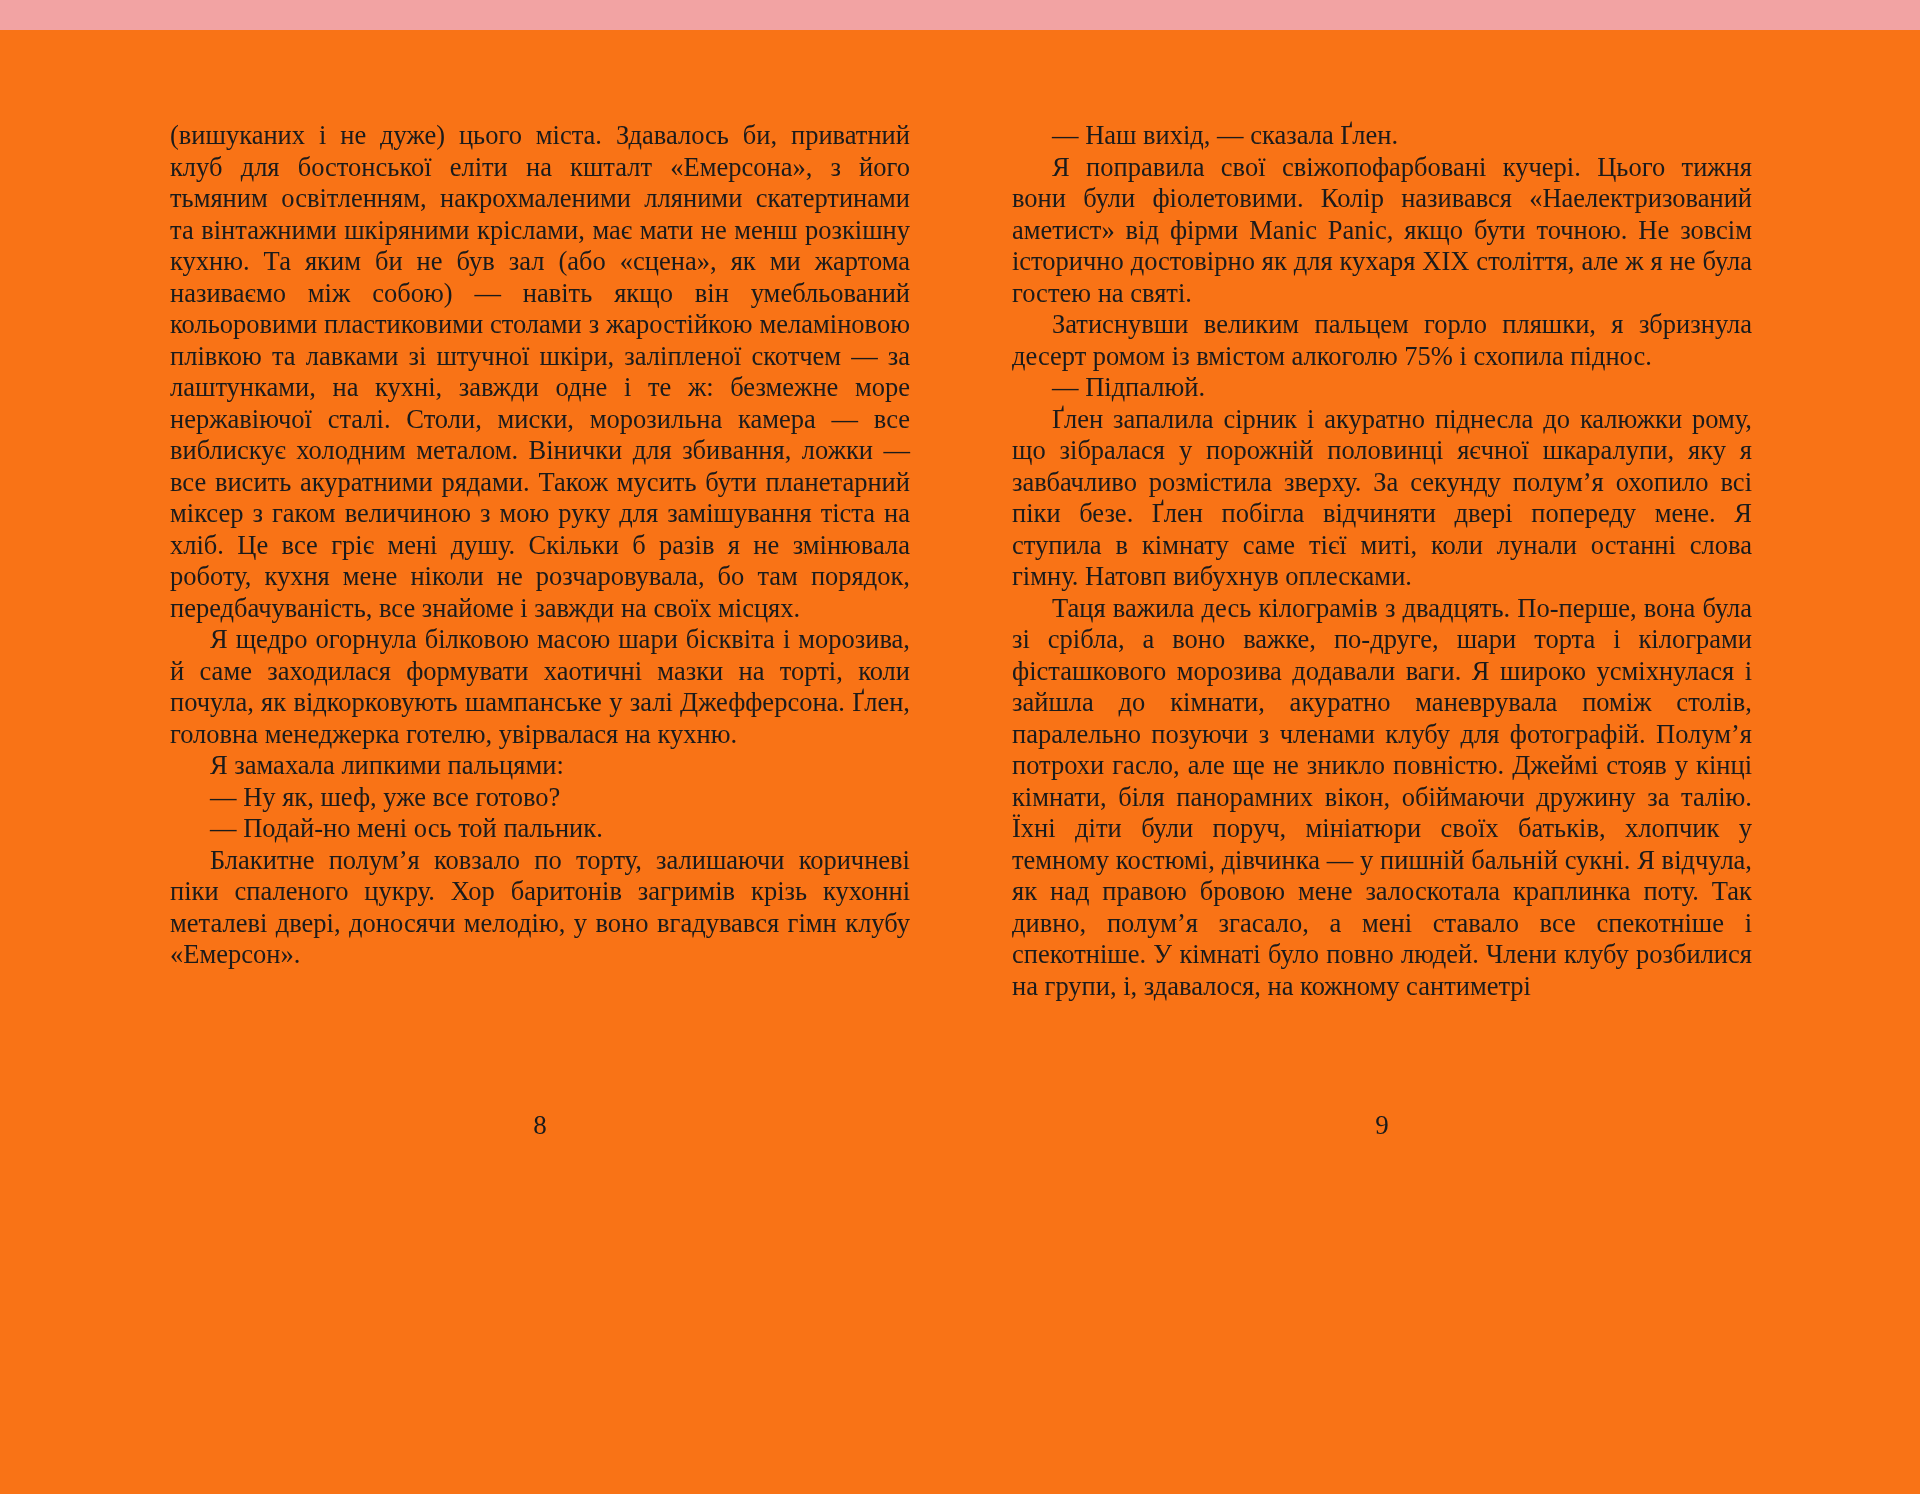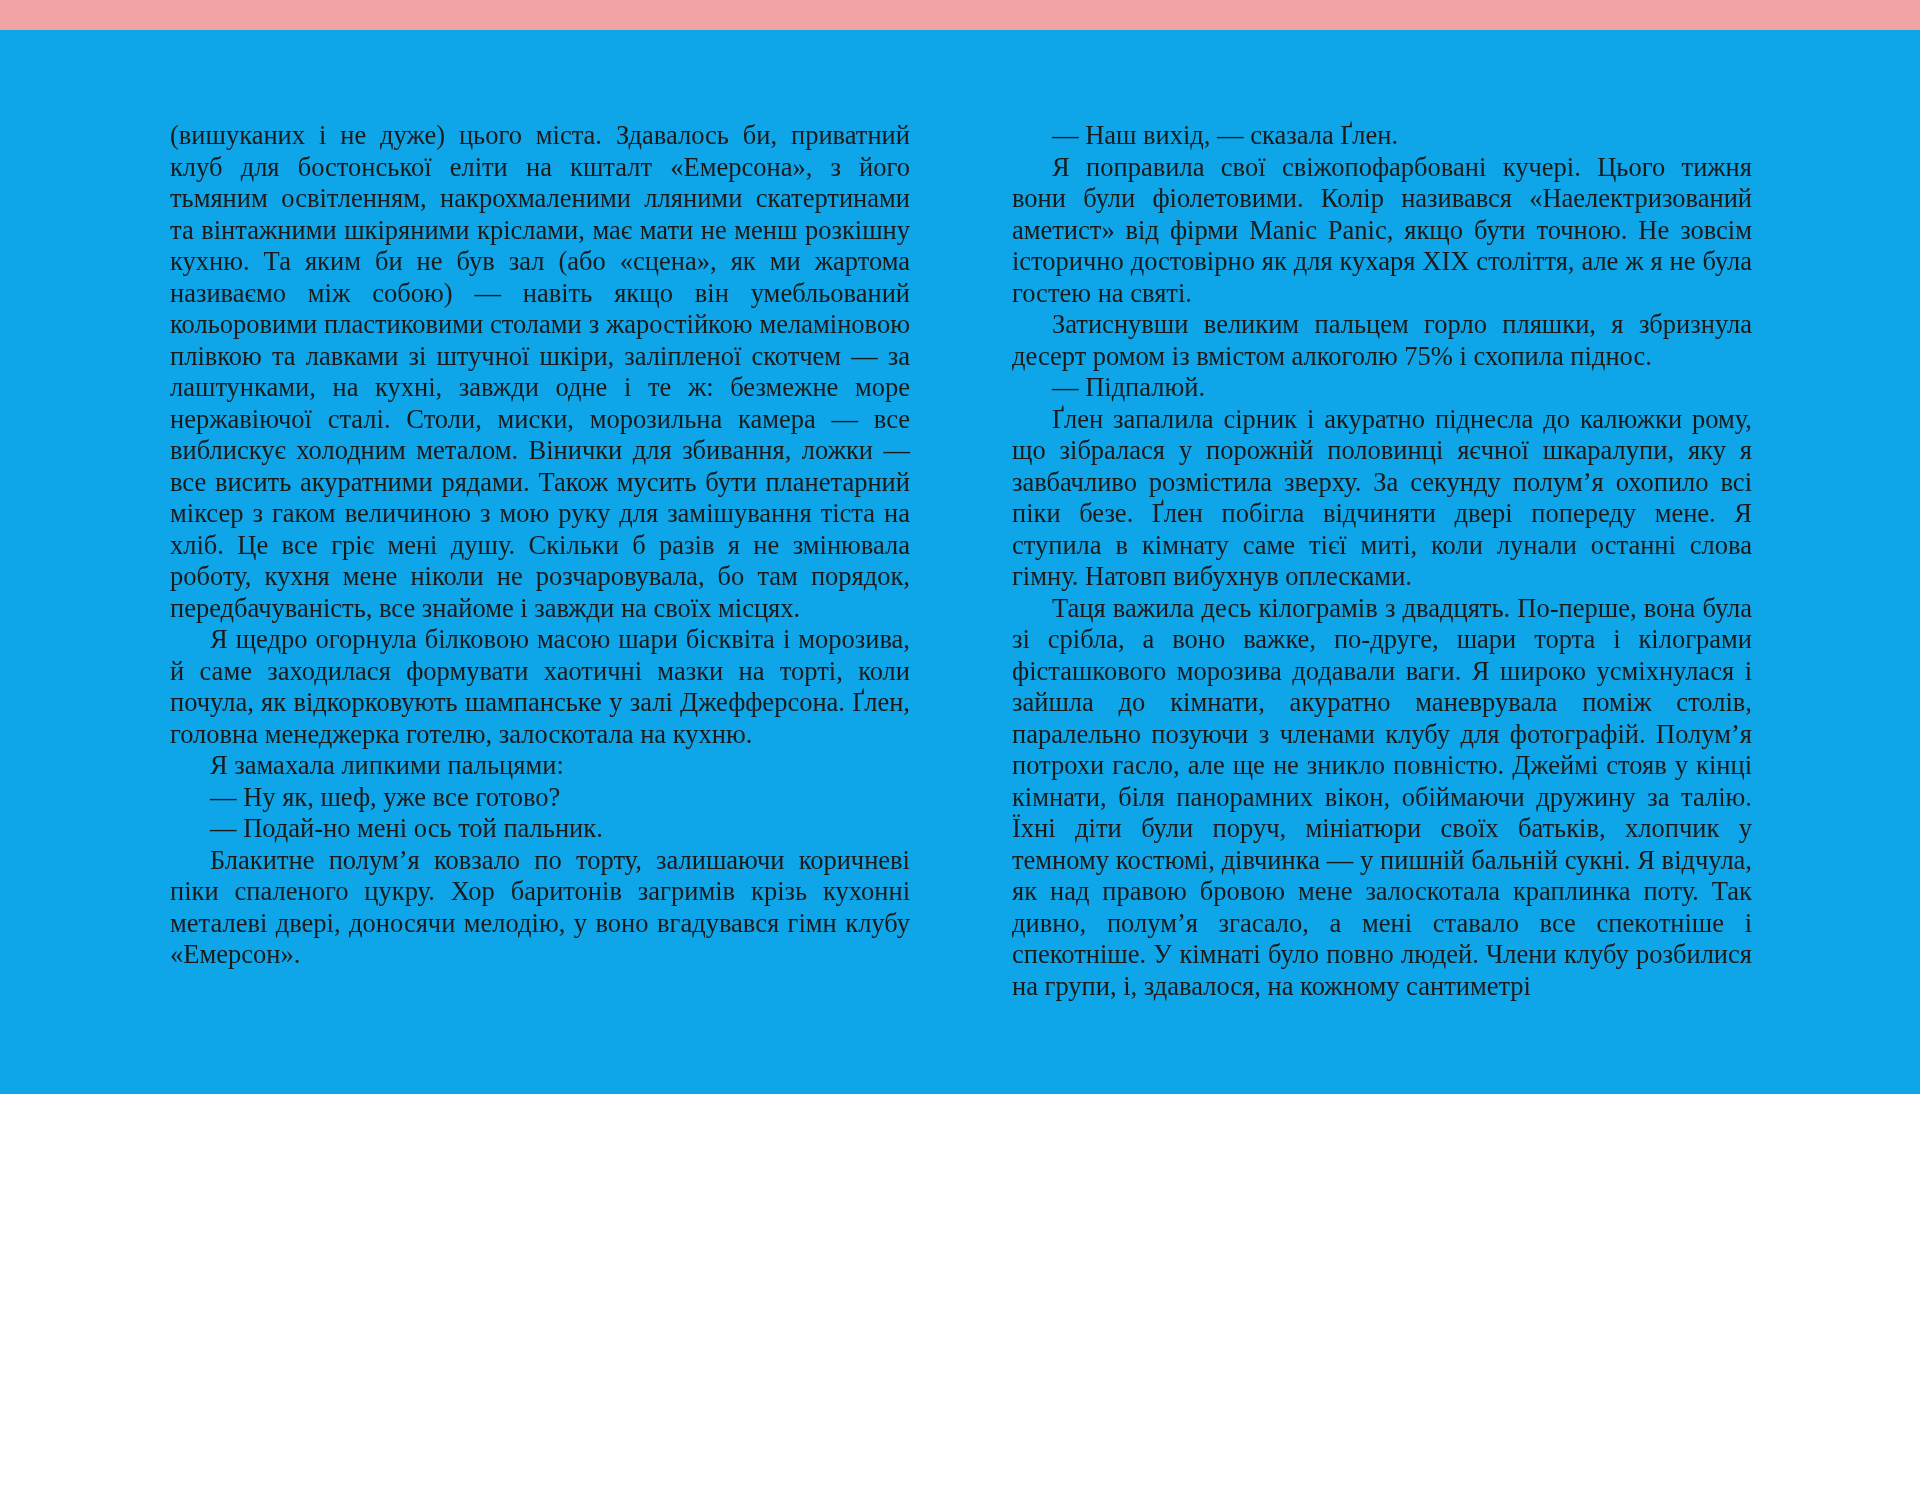--- a/index.html
+++ b/index.html
@@ -6,22 +6,22 @@
   html, body { background: #ffffff; }
   body {
     width: 1920px;
     height: 1494px;
     font-family: "Liberation Serif", "DejaVu Serif", serif;
     position: relative;
   }
   .screen {
     position: relative;
     width: 1920px;
-    height: 1094px;
-    background: #0ea5e9;
+    height: 1494px;
+    background: #f97316;
     overflow: hidden;
   }
   .top-bar {
     position: absolute;
     top: 0; left: 0;
     width: 1920px;
     height: 30px;
     background: #f2a3a3;
   }
   .page-text {
@@ -51,21 +51,21 @@
   .page-number--right { left: 1012px; }
 </style>
 </head>
 <body>
 
 <div class="screen">
   <div class="top-bar" style="background: rgb(242, 163, 163);"></div>
 
   <div class="page-text page-text--left" style="color: rgb(27, 27, 27);">
       <p class="para"><span>(вишуканих і не дуже) цього міста. Здавалось би, приватний клуб для бостонської еліти на кшталт «Емерсона», з його тьмяним освітленням, накрохмаленими лляними скатертинами та вінтажними шкіряними кріслами, має мати не менш розкішну кухню. Та яким би не був зал (або «сцена», як ми жартома називаємо між собою) — навіть якщо він умебльований кольоровими пластиковими столами з жаростійкою меламіновою плівкою та лавками зі штучної шкіри, заліпленої скотчем — за лаштунками, на кухні, завжди одне і те ж: безмежне море нержавіючої сталі. Столи, миски, морозильна камера — все виблискує холодним металом. Вінички для збивання, ложки — все висить акуратними рядами. Також мусить бути планетарний міксер з гаком величиною з мою руку для замішування тіста на хліб. Це все гріє мені душу. Скільки б разів я не змінювала роботу, кухня мене ніколи не розчаровувала, бо там порядок, передбачуваність, все знайоме і завжди на своїх місцях.</span></p>
-      <p class="para indent"><span>Я щедро огорнула білковою масою шари бісквіта і морозива, й саме заходилася формувати хаотичні мазки на торті, коли почула, як відкорковують шампанське у залі Джефферсона. Ґлен, головна менеджерка готелю, залоскотала на кухню.</span></p>
+      <p class="para indent"><span>Я щедро огорнула білковою масою шари бісквіта і морозива, й саме заходилася формувати хаотичні мазки на торті, коли почула, як відкорковують шампанське у залі Джефферсона. Ґлен, головна менеджерка готелю, увірвалася на кухню.</span></p>
       <p class="para indent"><span>Я замахала липкими пальцями:</span></p>
       <p class="para indent"><span>— Ну як, шеф, уже все готово?</span></p>
       <p class="para indent"><span>— Подай-но мені ось той пальник.</span></p>
       <p class="para indent"><span>Блакитне полум’я ковзало по торту, залишаючи коричневі піки спаленого цукру. Хор баритонів загримів крізь кухонні металеві двері, доносячи мелодію, у воно вгадувався гімн клубу «Емерсон».</span></p>
     </div>
 
   <div class="page-text page-text--right" style="color: rgb(27, 27, 27);">
       <p class="para indent"><span>— Наш вихід, — сказала Ґлен.</span></p>
       <p class="para indent"><span>Я поправила свої свіжопофарбовані кучері. Цього тижня вони були фіолетовими. Колір називався «Наелектризований аметист» від фірми </span><span class="italic">Manic Panic</span><span>, якщо бути точною. Не зовсім історично достовірно як для кухаря XIX століття, але ж я не була гостею на святі.</span></p>
       <p class="para indent"><span>Затиснувши великим пальцем горло пляшки, я збризнула десерт ромом із вмістом алкоголю 75% і схопила піднос.</span></p>

